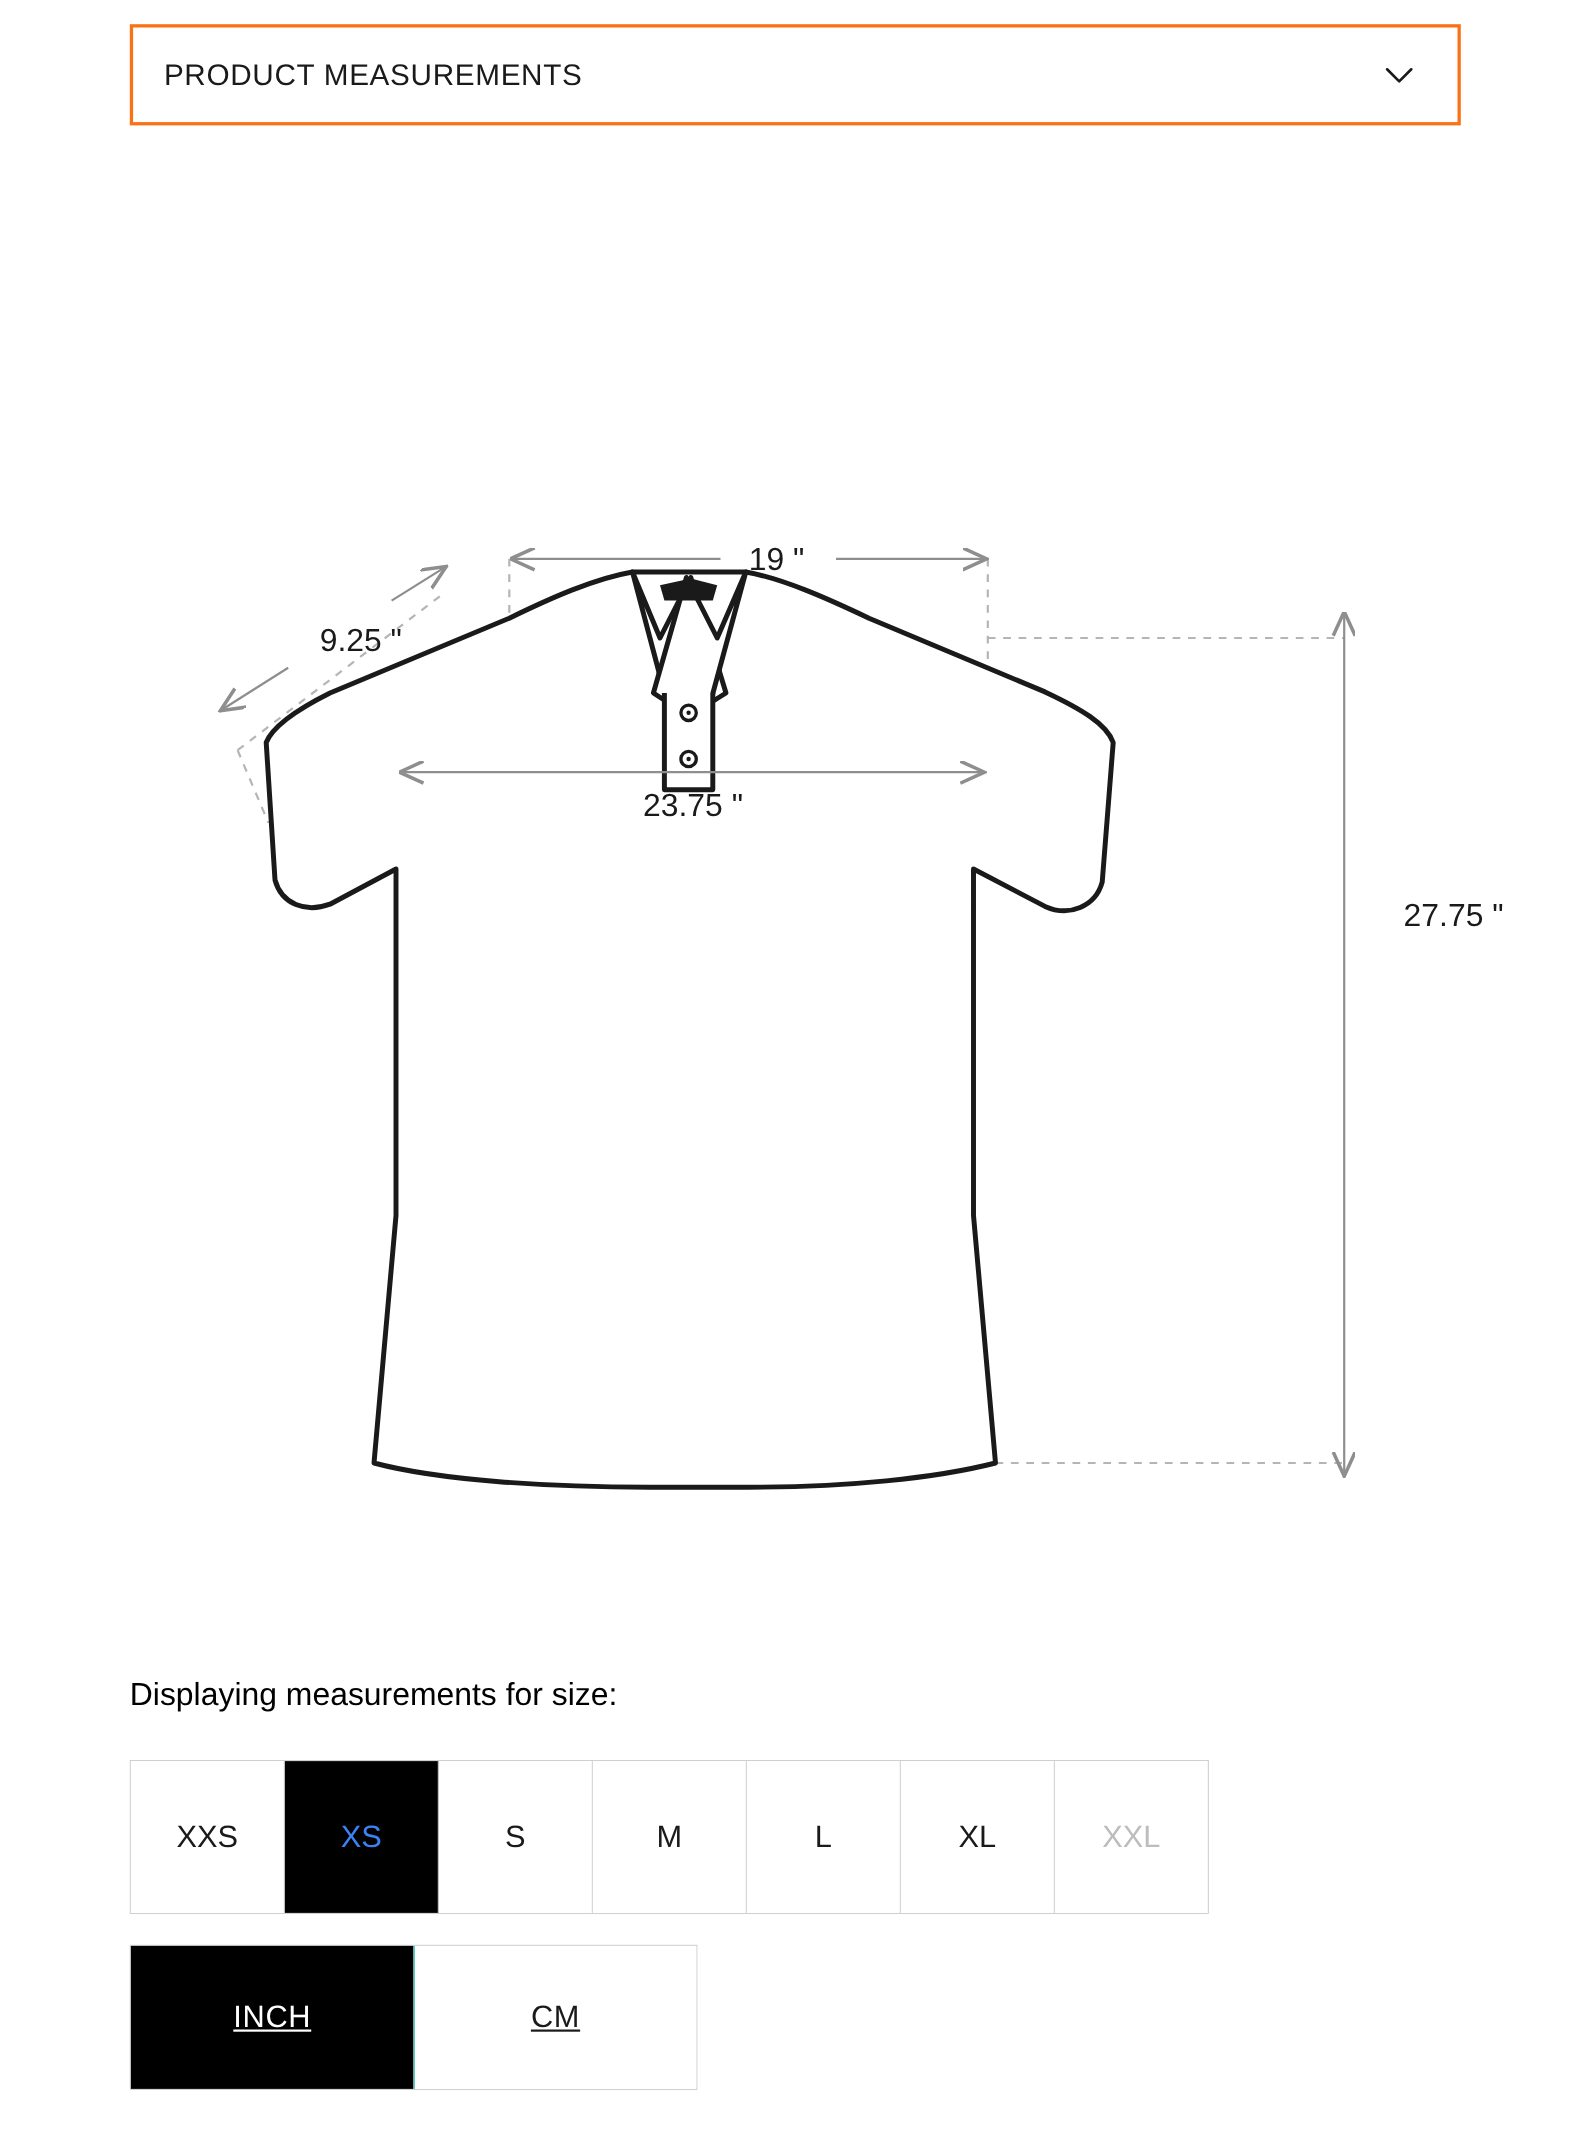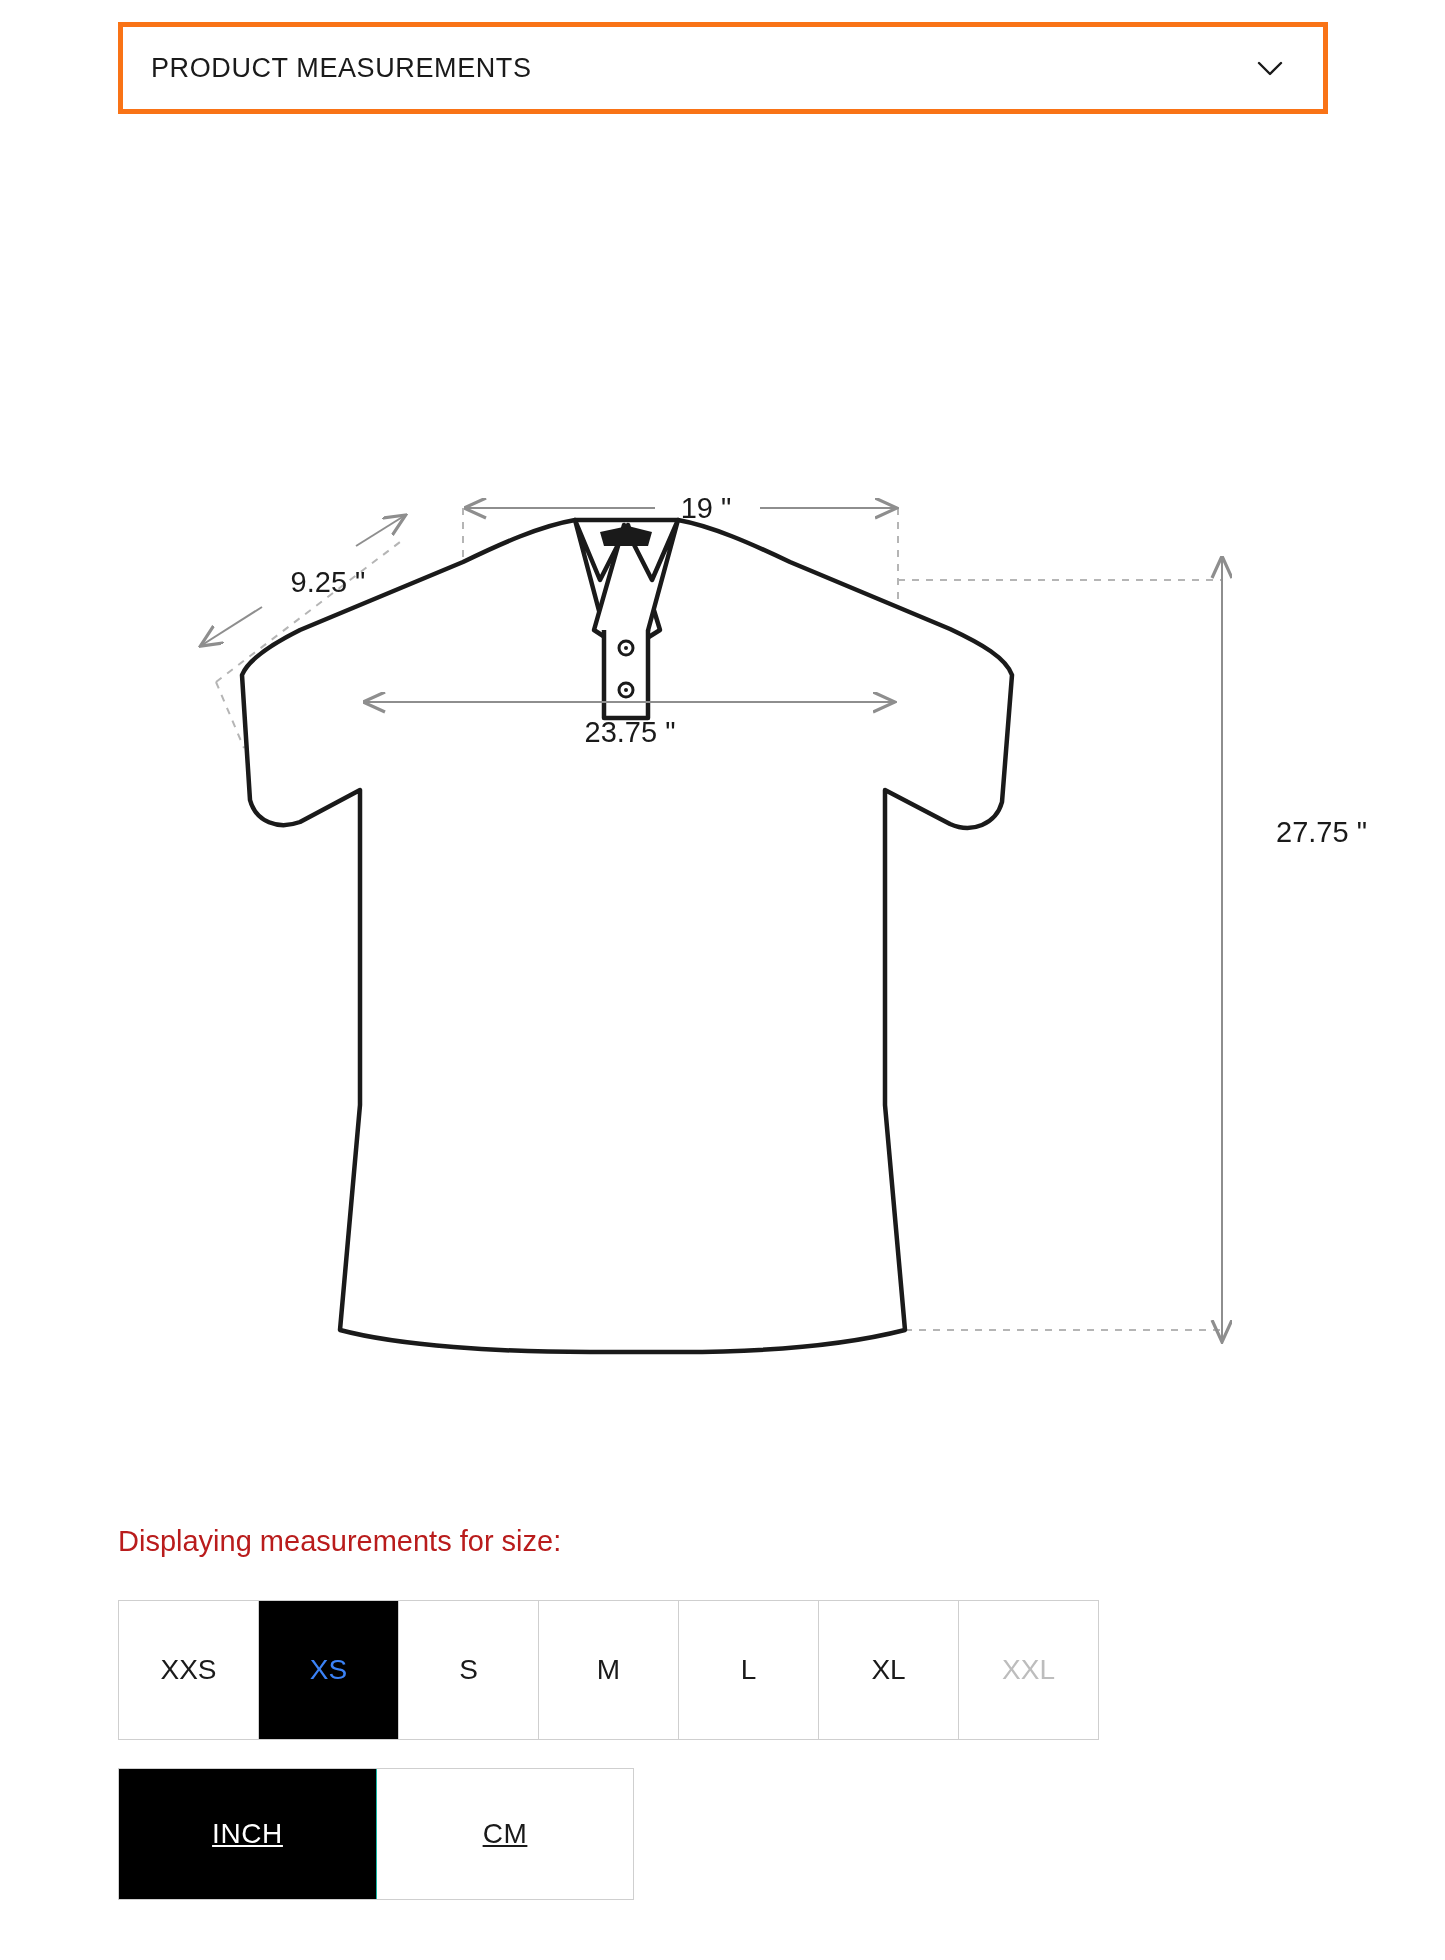--- a/index.html
+++ b/index.html
@@ -19,21 +19,21 @@
     overflow: hidden;
   }
 
   
   .accordion {
     position: absolute;
     left: 118px;
     top: 22px;
     width: 1210px;
     height: 92px;
-    border: 5px solid #f97316;
+    border: 3px solid #f97316;
     background: #fff;
     display: flex;
     align-items: center;
     justify-content: space-between;
     padding: 0 34px 0 28px;
   }
   .accordion-title {
     font-size: 27px;
     letter-spacing: 0.6px;
     color: #1a1a1a;
@@ -54,21 +54,21 @@
     height: 1130px;
   }
   .diagram-wrap svg { display: block; }
 
   
   .size-caption {
     position: absolute;
     left: 118px;
     top: 1525px;
     font-size: 29px;
-    color: #b91c1c;
+    color: #000000;
   }
   .size-row {
     position: absolute;
     left: 118px;
     top: 1600px;
     display: flex;
     border: 1px solid #cfcfcf;
     border-right: none;
     height: 140px;
   }

